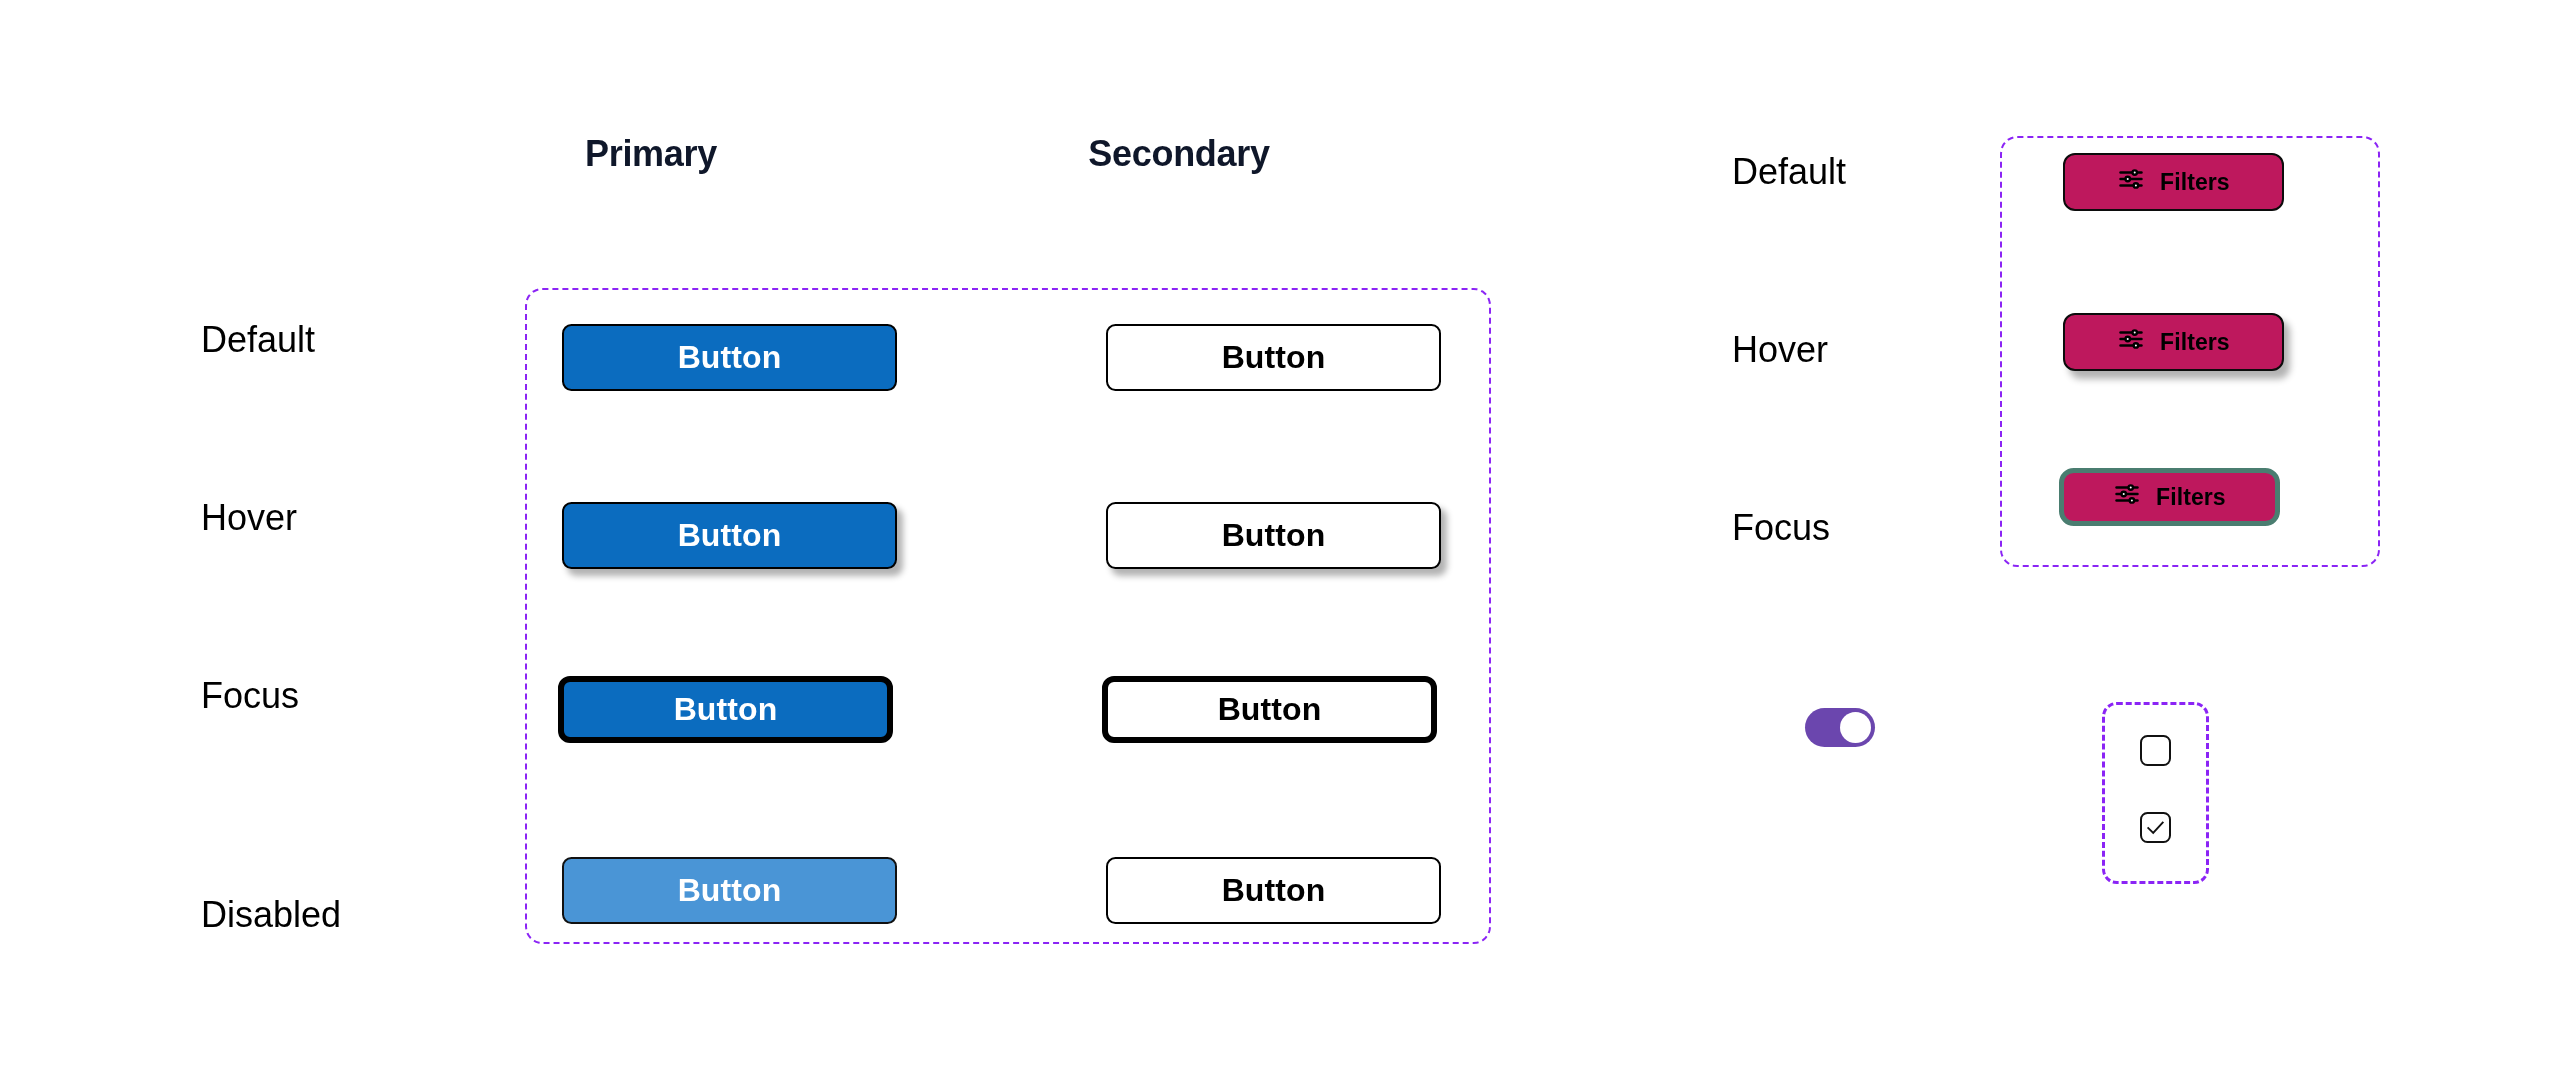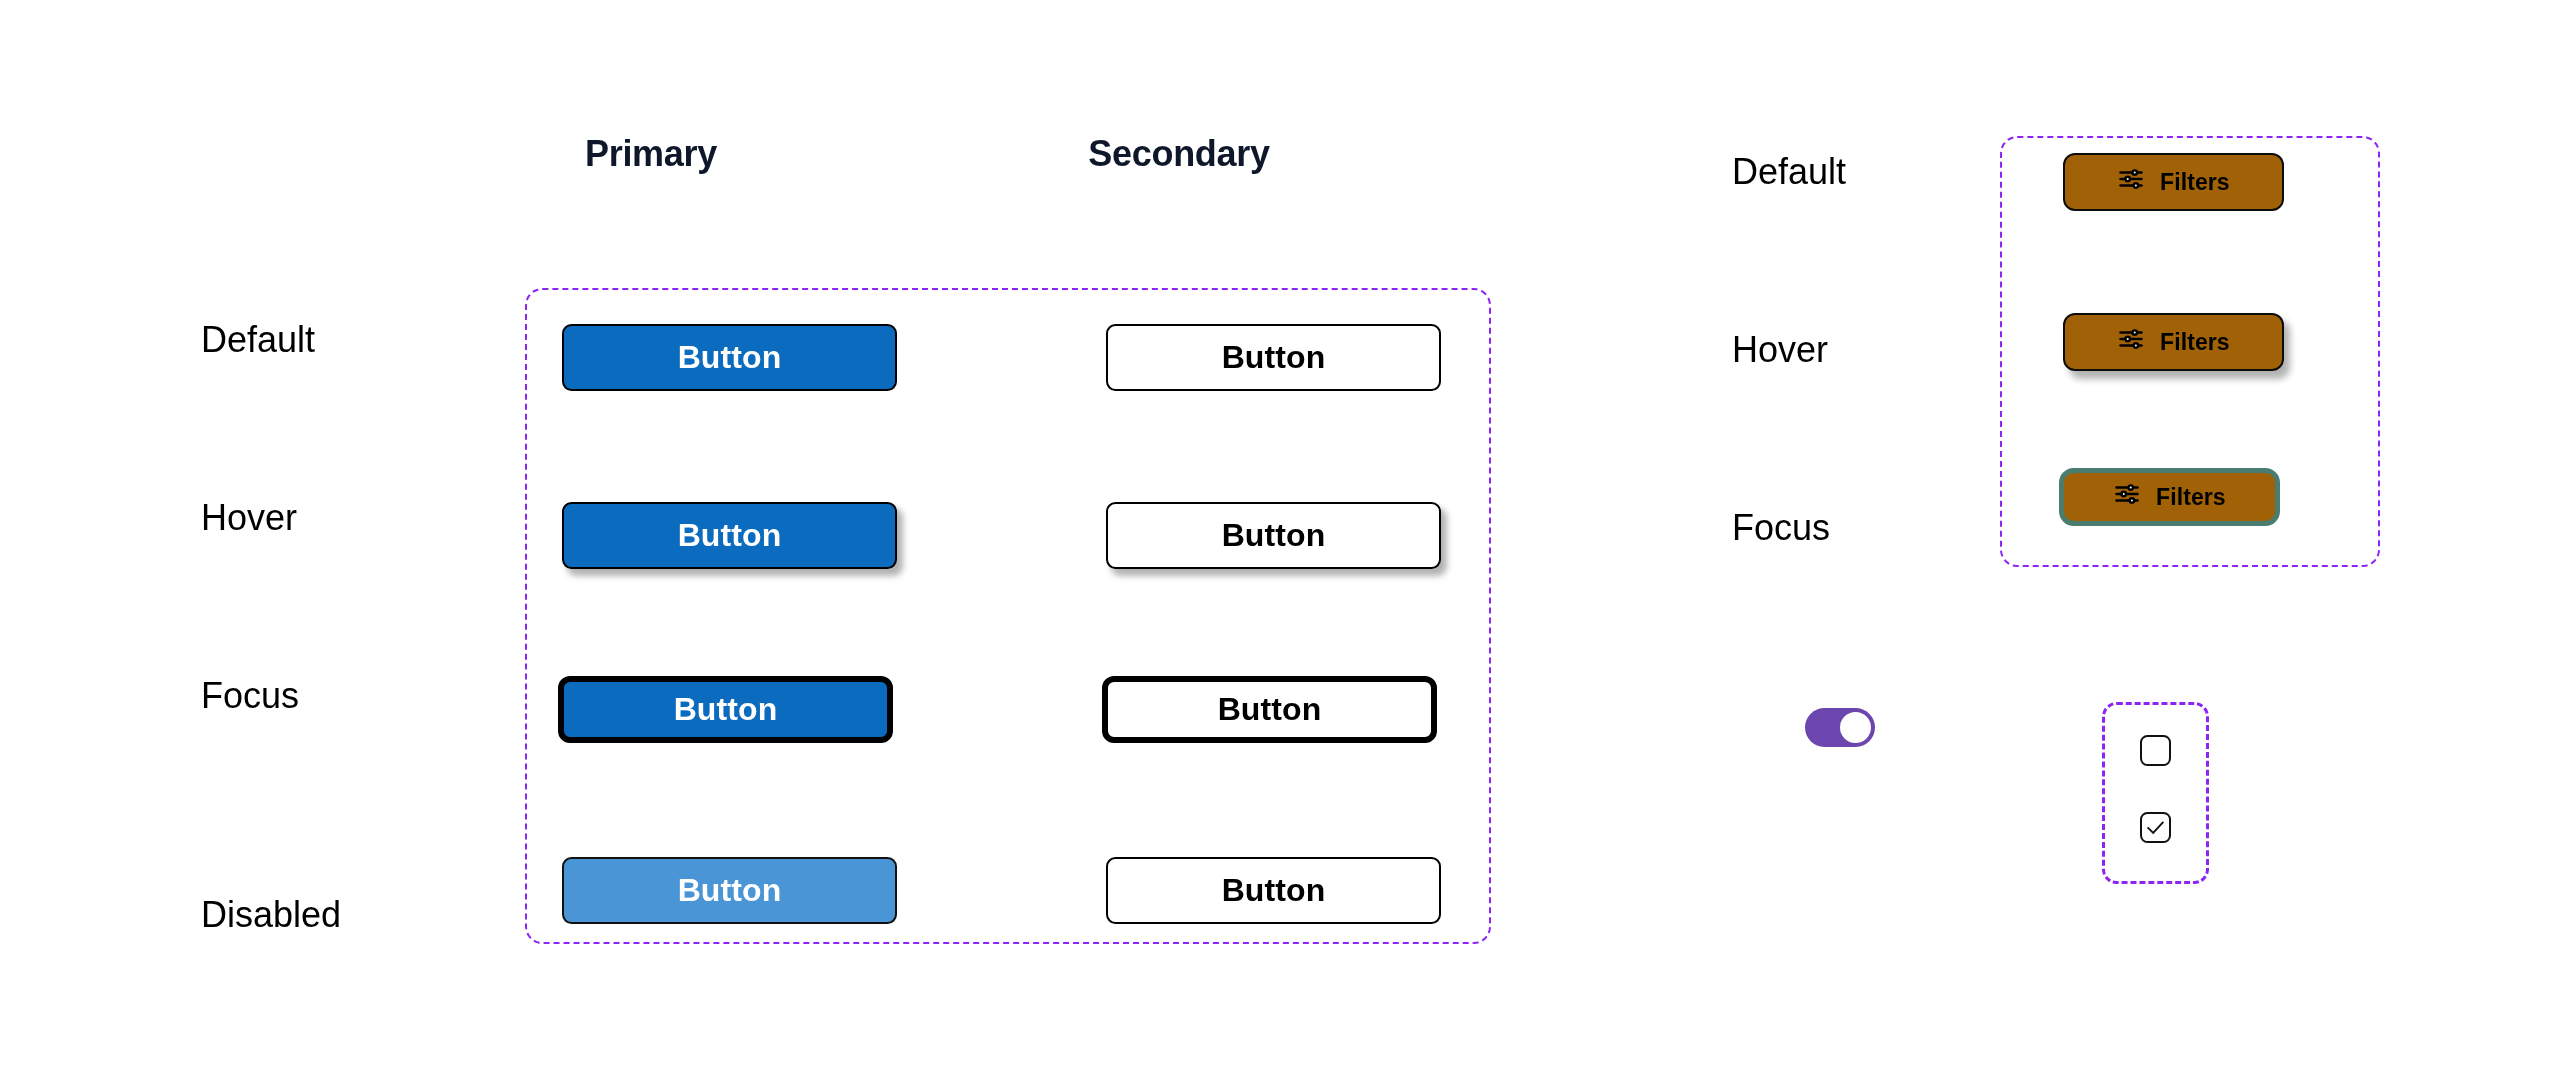--- a/index.html
+++ b/index.html
@@ -114,21 +114,21 @@
     border: 2px solid #000000;
     color: #000000;
     cursor: default;
   }
 
   
   .btn-filters {
     width: 221px;
     height: 58px;
     border-radius: 12px;
-    background: #a16207;
+    background: #be185d;
     color: #000000;
     border: 2px solid #0C0C0C;
     gap: 14.8px;
     font-size: 23px;
   }
   .btn-filters.state-hover {
     box-shadow: 6px 7.4px 7.4px rgba(0,0,0,0.30);
   }
   .btn-filters.state-focus {
     border: 5.4px solid #4A7D70;

